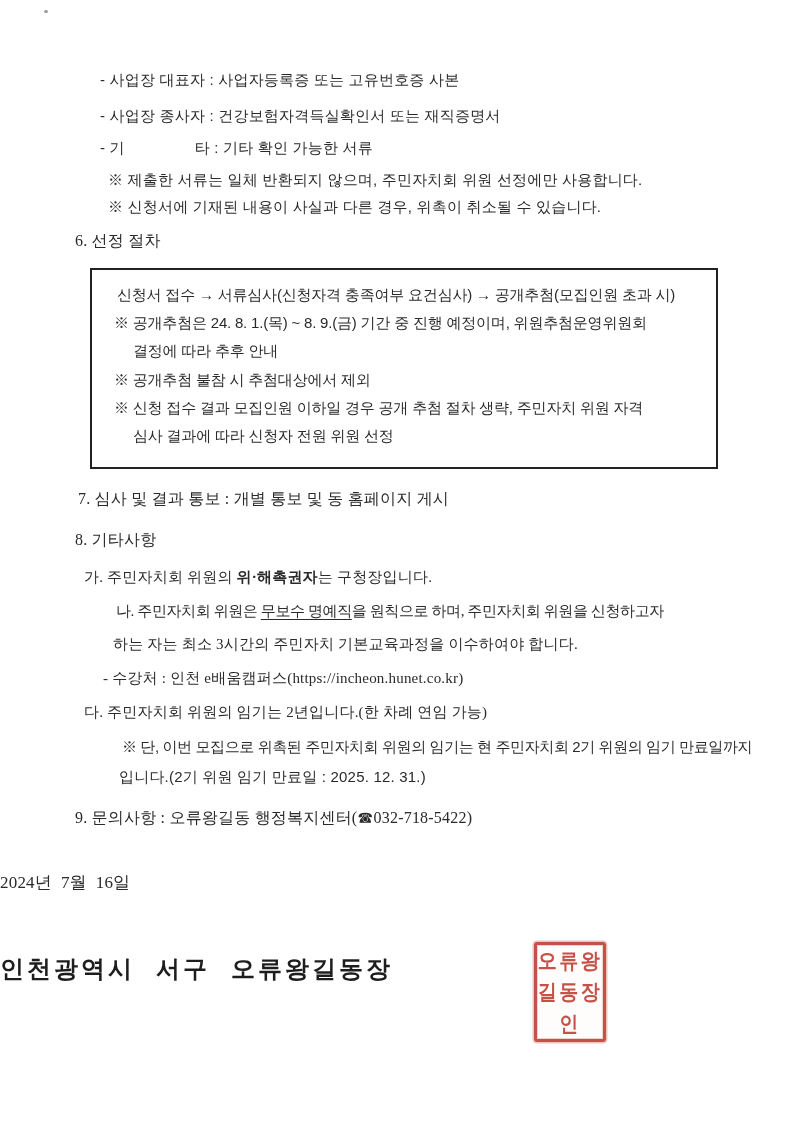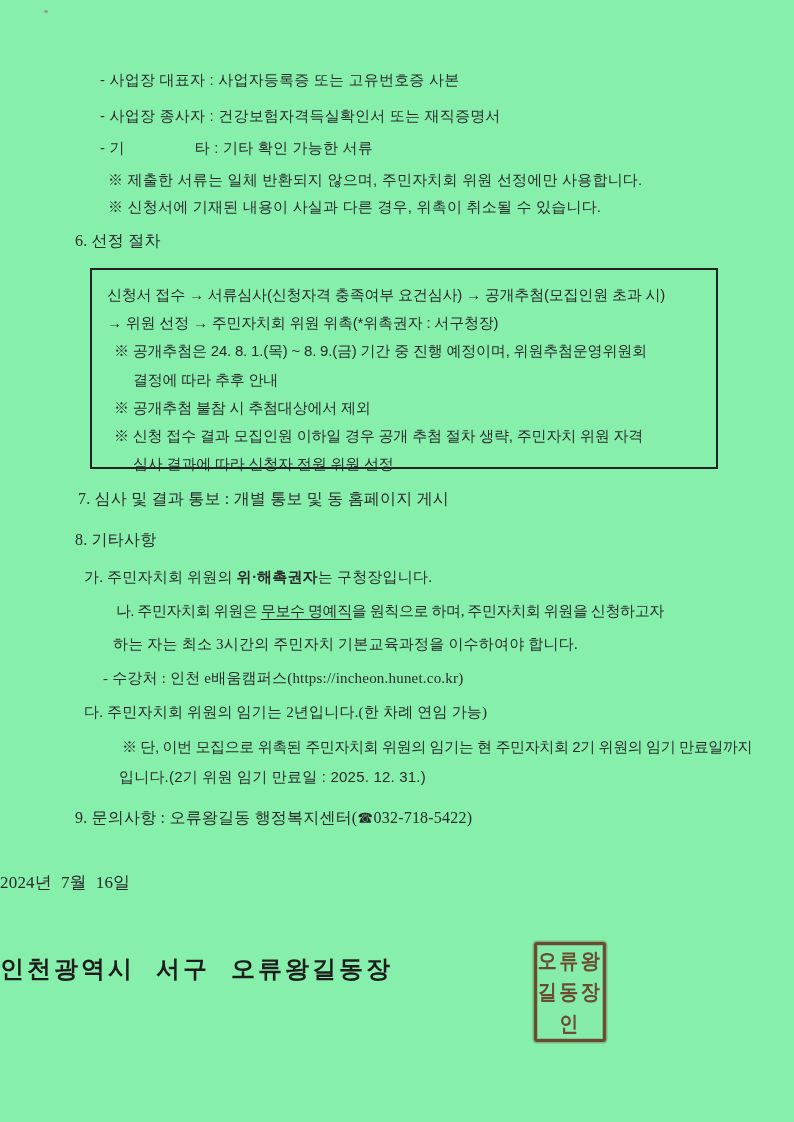--- a/index.html
+++ b/index.html
@@ -1,38 +1,38 @@
 <!DOCTYPE html>
 <html><head>
 <meta charset="utf-8">
 <style>
   html,body { margin:0; padding:0; background:#888; }
   .page {
     position:relative; width:794px; height:1122px; margin:0 auto;
-    background:#86efac; overflow:hidden;
+    background:#ffffff; overflow:hidden;
     font-family:"Liberation Sans", sans-serif; color:#2a2a2a;
   }
   .ln { position:absolute; margin:0; white-space:pre; font-size:15px; letter-spacing:0.2px; }
   .serif { font-family:"Liberation Serif", serif; }
   .sans  { font-family:"Liberation Sans", sans-serif; }
   .bold  { font-weight:bold; }
   .ul    { text-decoration:underline; text-underline-offset:3px; }
   .sec   { font-size:16px; }
   .tight { letter-spacing:-0.4px;margin-left:28px; }
   .center{ left:0; width:794px; text-align:left; }
 
   .artifact-dot { position:absolute; left:44px; top:10px; width:4px; height:3px;
     background:#9a9a9a; border-radius:50%; }
 
   .pbox {
     position:absolute; left:90px; top:268px; width:628px; height:201px;
     border:2px solid #222222; box-sizing:border-box; padding-top:11px;
   }
   .pbox p { margin:0; line-height:28.2px; white-space:pre; font-size:15px; letter-spacing:-0.2px; }
-  .ind1 { padding-left:15px; }
+  .ind1 { padding-left:25px; }
   .ind2 { padding-left:22px; }
   .ind3 { padding-left:41px; }
 
   .date-line { top:871px; font-size:17px; }
   .sig-line {
     top:953px; font-size:24px; font-weight:bold; letter-spacing:3px; word-spacing:12px;
     color:#1d1d1d;
   }
 
   .seal {
@@ -59,21 +59,20 @@
   <p class="ln sans" style="top:107px; left:100px;">- 사업장 종사자 : 건강보험자격득실확인서 또는 재직증명서</p>
   <p class="ln sans" style="top:139px; left:100px;">- 기                타 : 기타 확인 가능한 서류</p>
 
   <p class="ln sans" style="top:171px; left:108px;">※ 제출한 서류는 일체 반환되지 않으며, 주민자치회 위원 선정에만 사용합니다.</p>
   <p class="ln sans" style="top:198px; left:108px;">※ 신청서에 기재된 내용이 사실과 다른 경우, 위촉이 취소될 수 있습니다.</p>
 
   <p class="ln serif sec" style="top:231px; left:75px;">6. 선정 절차</p>
 
   <div class="pbox">
     <p class="ind1">신청서 접수 → 서류심사(신청자격 충족여부 요건심사) → 공개추첨(모집인원 초과 시)</p>
-    <p class="ind1">→ 위원 선정 → 주민자치회 위원 위촉(*위촉권자 : 서구청장)</p>
     <p class="ind2">※ 공개추첨은 24. 8. 1.(목) ~ 8. 9.(금) 기간 중 진행 예정이며, 위원추첨운영위원회</p>
     <p class="ind3">결정에 따라 추후 안내</p>
     <p class="ind2">※ 공개추첨 불참 시 추첨대상에서 제외</p>
     <p class="ind2">※ 신청 접수 결과 모집인원 이하일 경우 공개 추첨 절차 생략, 주민자치 위원 자격</p>
     <p class="ind3">심사 결과에 따라 신청자 전원 위원 선정</p>
   </div>
 
   <p class="ln serif sec" style="top:489px; left:78px;">7. 심사 및 결과 통보 : 개별 통보 및 동 홈페이지 게시</p>
 
   <p class="ln serif sec" style="top:530px; left:75px;">8. 기타사항</p>

